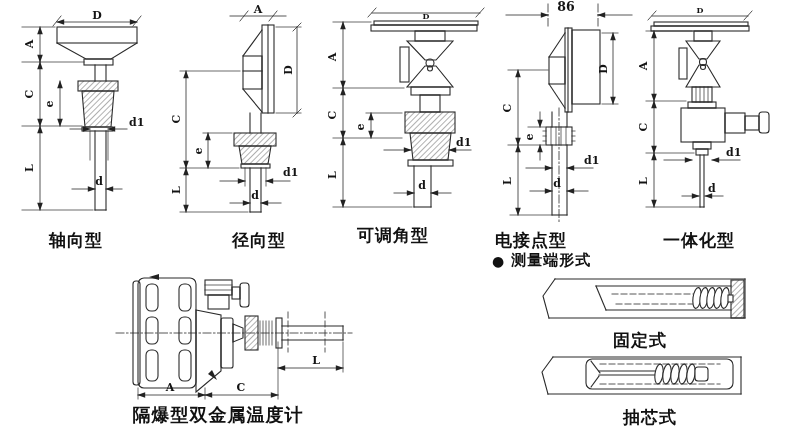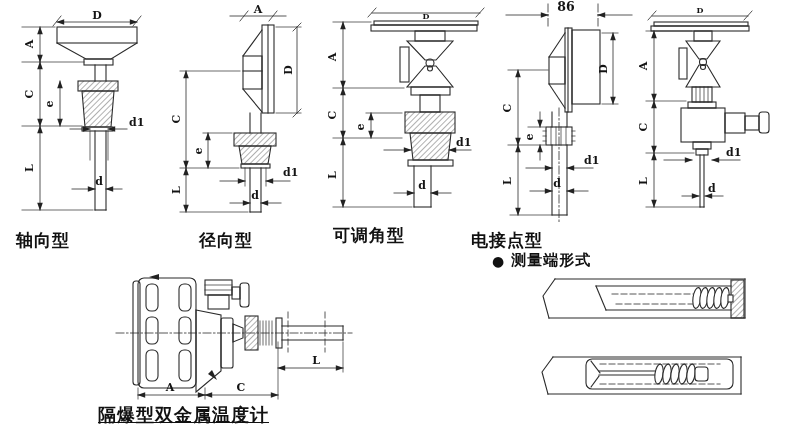--- a/index.html
+++ b/index.html
@@ -8,23 +8,23 @@
   .stage svg{position:absolute;overflow:visible;}
   svg line,svg rect,svg polygon,svg polyline,svg circle,svg ellipse,svg path{
      stroke:#2b2b2b;fill:none;stroke-width:1.1;stroke-linecap:square;}
   svg .thin{stroke-width:0.7;}
   svg .dim{stroke-width:0.8;}
   svg .cl{stroke-width:0.8;stroke-dasharray:8 2.5 1.5 2.5;}
   svg .cl2{stroke-width:0.8;stroke-dasharray:6 3;}
   svg text{fill:#141414;stroke:none;font:bold 11px "DejaVu Serif",serif;}
   svg text.sm{font-size:8px;}
   svg text.lg{font-size:12.5px;}
-  .lbl{position:absolute;color:#111;font-weight:bold;
+  .lbl{position:absolute;color:#111;font-weight:bold;text-align:center;
        font-family:"DejaVu Sans",sans-serif;font-size:17px;letter-spacing:1px;}
-  .lbl-big{font-size:18px;letter-spacing:1px;text-decoration:underline;}
+  .lbl-big{font-size:18px;letter-spacing:1px;}
   .heading{position:absolute;display:flex;align-items:center;gap:6px;color:#111;
        font-weight:bold;font-size:15px;letter-spacing:1px;font-family:"DejaVu Sans",sans-serif;}
   .heading .dot{font-size:14px;line-height:1;}
 </style>
 </head>
 <body>
 
 <div class="stage">
 
   <svg style="left:0;top:0" width="166" height="222" viewBox="0 0 166 222">
@@ -394,21 +394,24 @@
       <ellipse cx="683" cy="374" rx="4" ry="10" transform="rotate(8 683 374)" style="fill:#fff"></ellipse>
       <ellipse cx="691" cy="374" rx="4" ry="10" transform="rotate(8 691 374)" style="fill:#fff"></ellipse>
       <rect x="695" y="367" width="13" height="14" rx="3" style="fill:#fff"></rect>
     </g>
   </svg>
 
   <div class="lbl" style="left:16px;top:229px;width:120px">轴向型</div>
   <div class="lbl" style="left:199px;top:229px;width:120px">径向型</div>
   <div class="lbl" style="left:333px;top:224px;width:120px">可调角型</div>
   <div class="lbl" style="left:471px;top:229px;width:120px">电接点型</div>
+  <div class="lbl" style="left:639px;top:229px;width:120px">一体化型</div>
   <div class="lbl lbl-big" style="left:98px;top:403px;width:240px">隔爆型双金属温度计</div>
 
   <div class="heading" style="left:492px;top:251px">
     <span class="dot">●</span>
     <span>测量端形式</span>
   </div>
 
+  <div class="lbl" style="left:580px;top:329px;width:120px">固定式</div>
+  <div class="lbl" style="left:590px;top:406px;width:120px">抽芯式</div>
 
 </div>
 
 </body></html>

